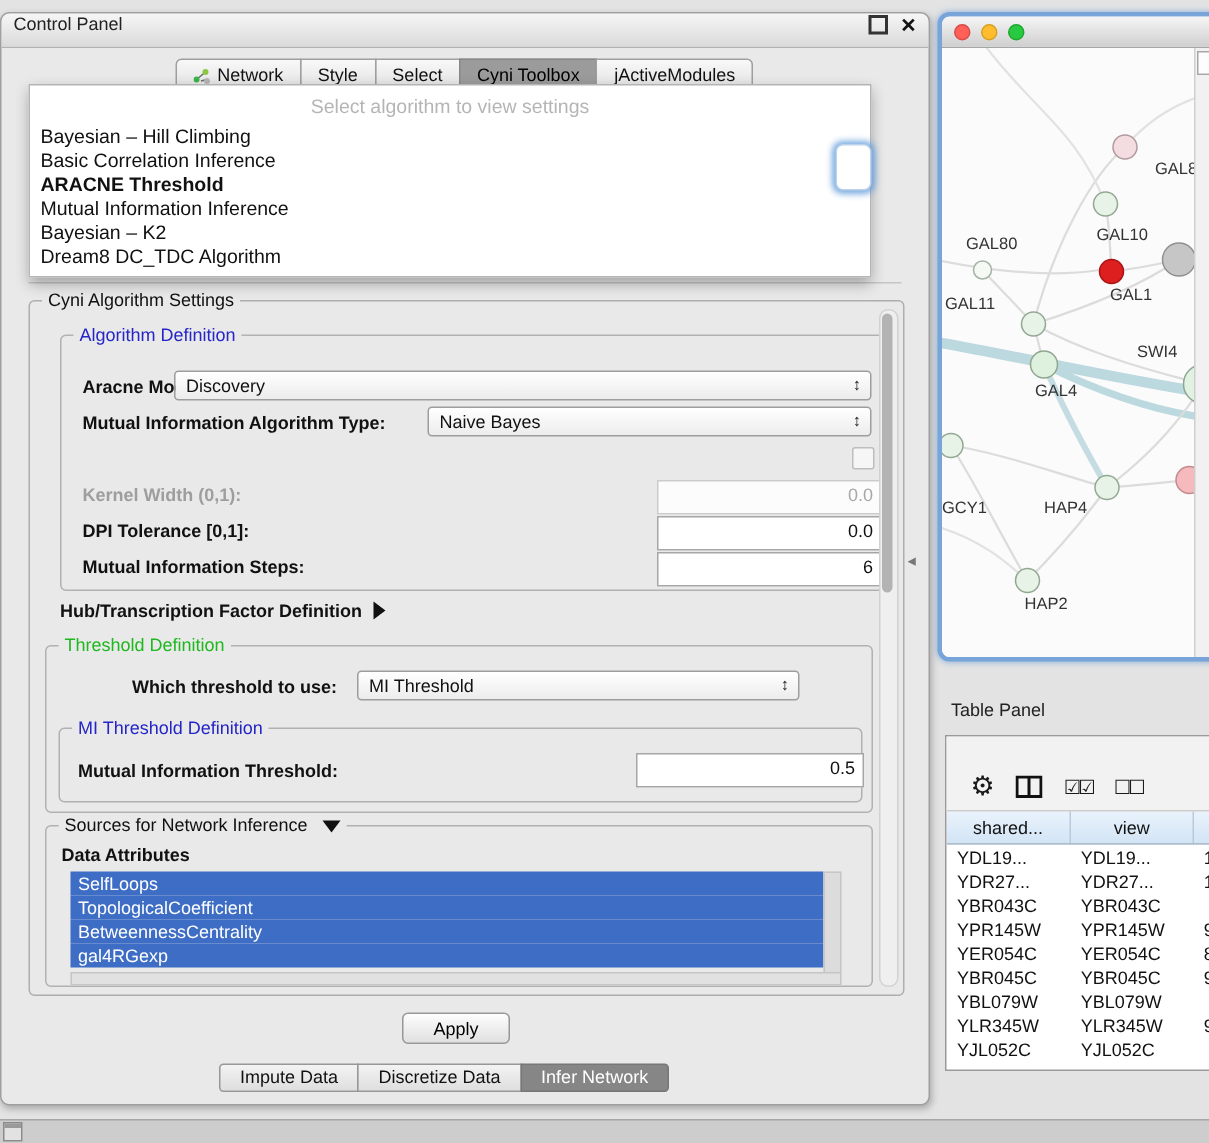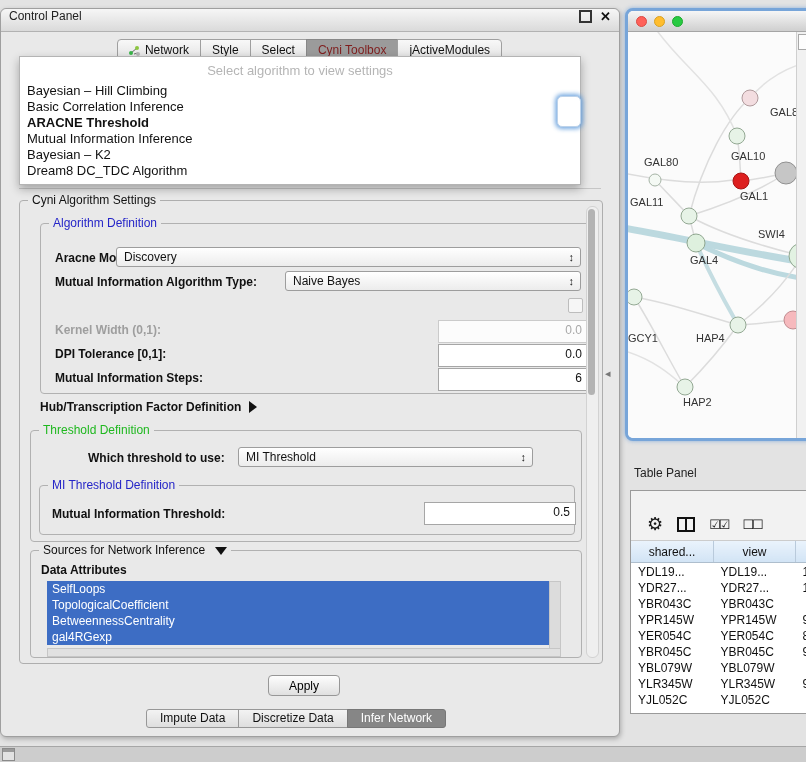--- a/index.html
+++ b/index.html
@@ -13,21 +13,21 @@
   .cp-title{font-size:12px;color:#222}
   .cp-buttons{margin-left:auto;display:flex;gap:8px;align-items:center}
   .float-btn{width:9px;height:9px;border:2px solid #333;display:inline-block}
   .close-btn{font-weight:bold;font-size:13px;color:#111;cursor:default}
   
   .tab-bar{position:absolute;left:0;top:30px;width:100%;display:flex;justify-content:center}
   .tab{border:1px solid #9f9f9f;margin-left:-1px;padding:3px 11px;height:22px;box-sizing:border-box;
        background:linear-gradient(#f8f8f8,#e2e2e2);display:flex;align-items:center;gap:5px;font-size:12px}
   .tab.first{border-radius:4px 0 0 4px}
   .tab.last{border-radius:0 4px 4px 0}
-  .tab.sel{background:#9b9b9b;color:#7f1d1d;border-color:#888}
+  .tab.sel{background:#9b9b9b;color:#000000;border-color:#888}
   
   .algo-popup{position:absolute;left:18px;top:47px;width:560px;background:#fff;border:1px solid #b4b4b4;
        box-shadow:0 4px 9px rgba(0,0,0,.3);padding:3px 0 5px 0;z-index:20}
   .algo-placeholder{color:#b5b5b5;text-align:center;font-size:13px;line-height:17px;padding:2px 0 4px 0}
   .algo-item{font-size:13px;line-height:16px;padding:0 7px;color:#111;white-space:nowrap}
   .algo-item.sel{font-weight:bold}
   .combo-fragment{position:absolute;left:556px;top:87px;width:22px;height:29px;background:#fff;
        border:1px solid #bcd2ea;border-radius:5px;box-shadow:0 0 4px 2px rgba(96,156,220,.85);z-index:21}
   .hidden-group-line{position:absolute;left:18px;top:179px;width:582px;border-top:1px solid #c6c6c6}
   

